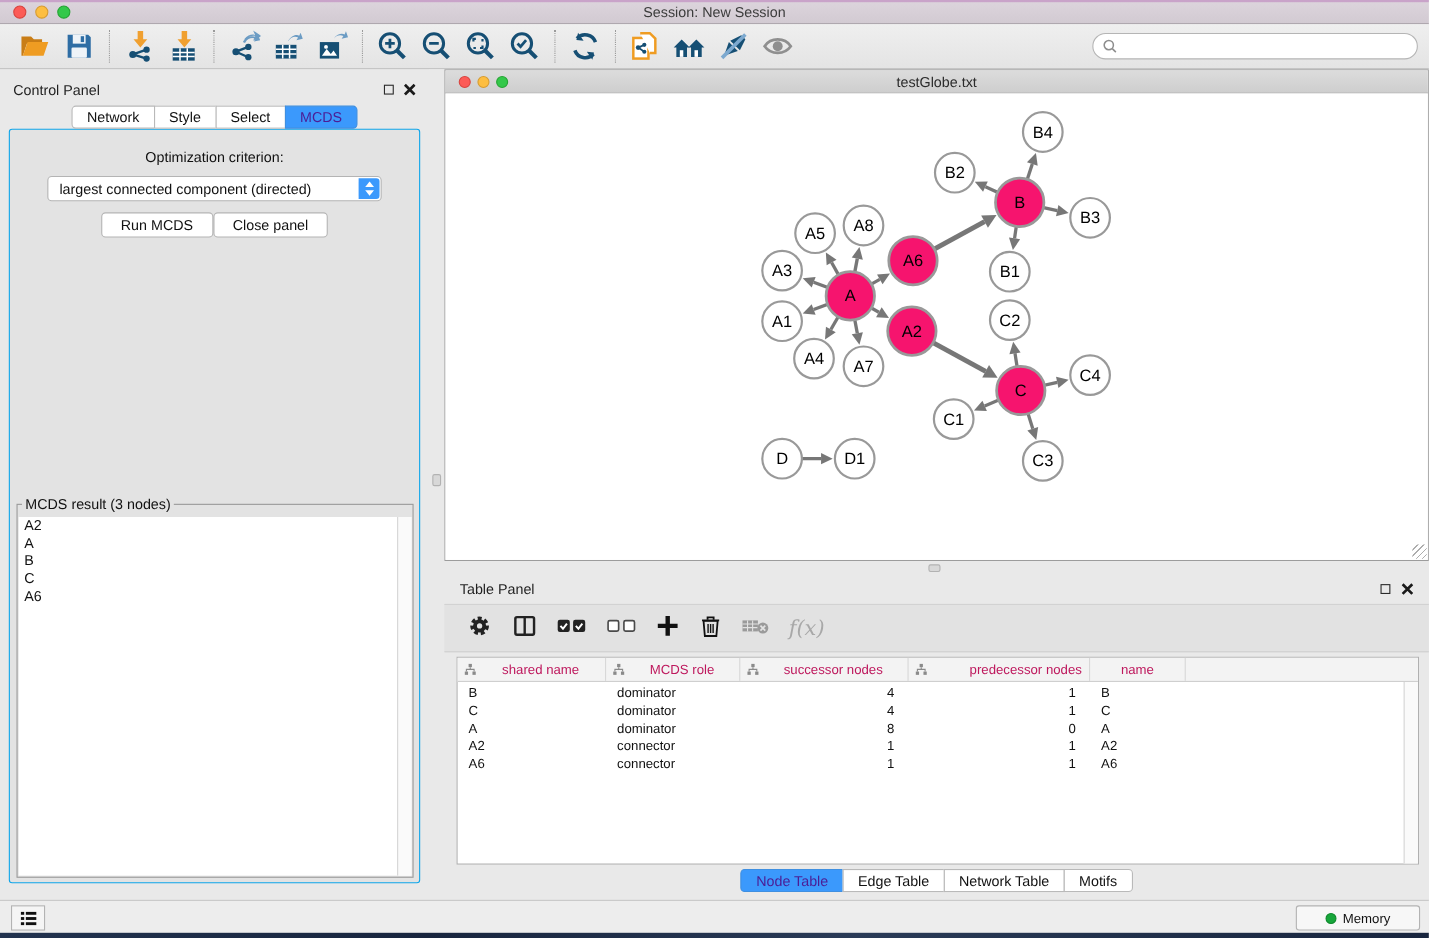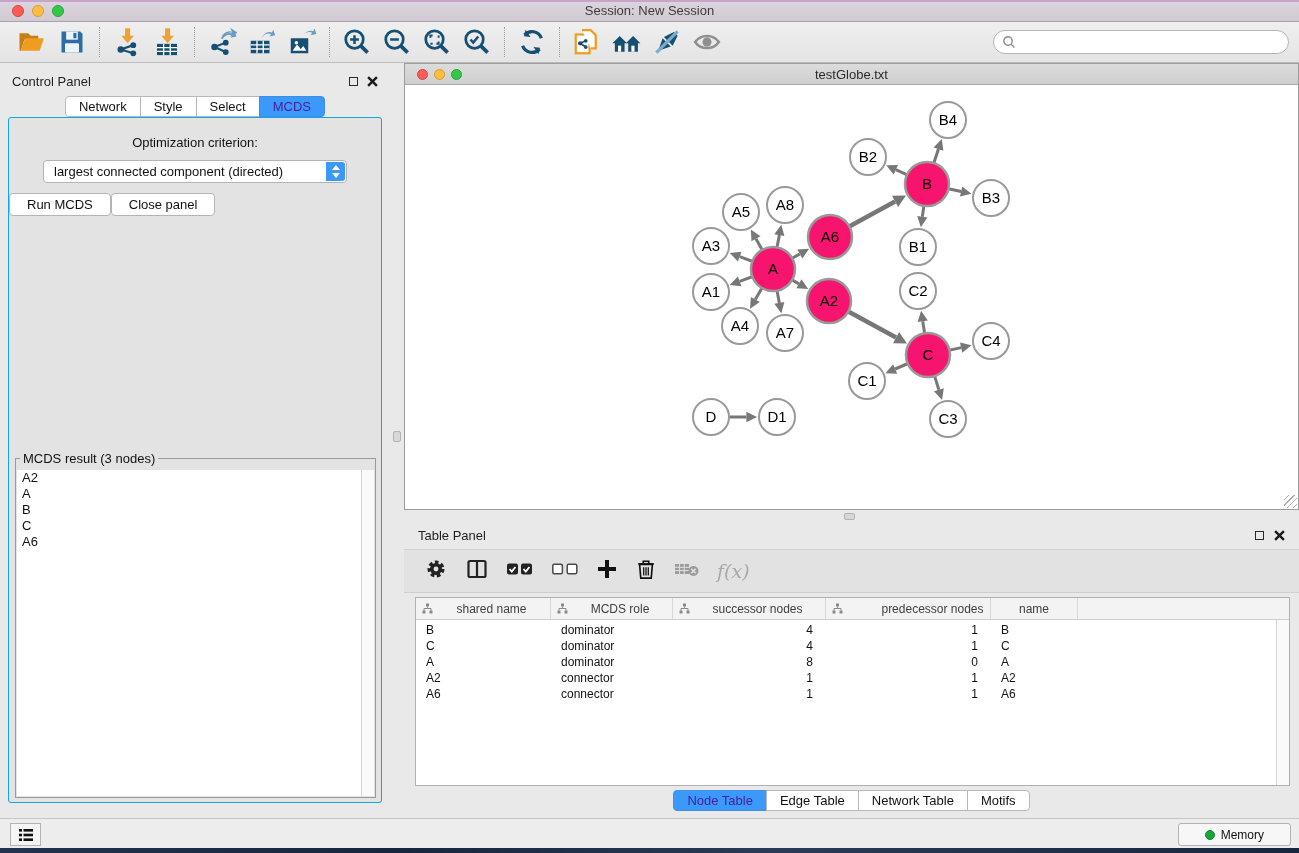--- a/index.html
+++ b/index.html
@@ -42,21 +42,21 @@
   .seg-tab.active { background:#3b99fc; color:#4c1d95; border-color:#3f8fe0; }
   .cp-content { position:absolute; top:54px; left:8px; right:8px; bottom:15px; background:#e3e3e3;
     border:1px solid #0ea5e9; border-radius:3px; }
   .opt-label { text-align:center; padding-top:17px; font-size:13px; color:#111; }
   .criterion-select { position:absolute; left:34px; right:34px; top:42px; height:23px; background:#fff;
     border:1px solid #b4b4b4; border-radius:4px; font-size:13px; line-height:21px; padding-left:10px; color:#111; }
   .stepper { position:absolute; right:1px; top:1px; bottom:1px; width:19px; background:#3b99fc;
     border-radius:0 3px 3px 0; display:flex; flex-direction:column; align-items:center; justify-content:center; gap:3px; }
   .chev-up { width:0; height:0; border-left:4px solid transparent; border-right:4px solid transparent; border-bottom:5px solid #fff; }
   .chev-dn { width:0; height:0; border-left:4px solid transparent; border-right:4px solid transparent; border-top:5px solid #fff; }
-  .cp-buttons { position:absolute; top:75px; left:0; right:0; display:flex; }
+  .cp-buttons { position:absolute; top:75px; left:0; right:0; display:flex; justify-content:center; }
   .btn { height:23px; padding:0 17px; background:#fff; border:1px solid #b4b4b4; border-radius:4px; font-size:13px; color:#111; }
   .result-group { position:absolute; left:6px; right:5px; top:340px; bottom:4px; border:1px solid #9a9a9a; }
   .result-legend { position:absolute; top:-8px; left:4px; background:#e3e3e3; padding:0 3px; font-size:13px; color:#111; }
   .result-list { position:absolute; left:1px; right:1px; top:11px; bottom:1px; background:#fff; overflow:hidden; }
   .result-item { font-size:13px; line-height:16px; padding-left:5px; color:#111; }
   .v-scroll { position:absolute; top:0; bottom:0; right:0; width:13px; background:#fafafa; border-left:1px solid #d4d4d4; }
 
   
   .divider { width:14px; position:relative; background:#e9e9e9; }
   .v-grip { position:absolute; top:368px; left:3px; width:8px; height:11px; background:#d8d8d8; border:1px solid #b2b2b2; border-radius:2px; }
@@ -77,21 +77,21 @@
 
   
   .table-panel { position:absolute; top:457px; left:0; right:0; bottom:0; }
   .tp-header { height:27px; display:flex; align-items:center; padding:4px 14px 0 14px; font-size:13px; color:#1f1f1f; }
   .tp-header .hicons { margin-left:auto; display:flex; gap:10px; align-items:center; }
   .tp-toolbar { position:absolute; top:29px; left:0; right:0; height:44px; background:#e2e2e2;
     border-top:1px solid #d2d2d2; border-bottom:1px solid #cfcfcf; display:flex; align-items:center; gap:17px; padding-left:20px; }
   .fx { font-family:"DejaVu Serif",serif; font-style:italic; font-size:19px; color:#a8a8a8; }
   .tp-table { position:absolute; top:77px; left:11px; right:9px; bottom:32px; background:#fff; border:1px solid #b0b0b0; }
   .thead { display:flex; height:22px; background:#f3f3f3; border-bottom:1px solid #cfcfcf; }
-  .th { display:flex; align-items:center; font-size:12px; color:#404040; border-right:1px solid #d8d8d8; }
+  .th { display:flex; align-items:center; font-size:12px; color:#be185d; border-right:1px solid #d8d8d8; }
   .th .th-label { flex:1; text-align:center; padding:0 6px; white-space:nowrap; }
   .th.filler { flex:1; border-right:none; }
   .tree-icon { margin-left:6px; flex:0 0 auto; }
   .trow { display:flex; height:16px; align-items:center; font-size:12px; color:#111; }
   .td { white-space:nowrap; overflow:hidden; }
   .td.left { text-align:left; padding-left:10px; }
   .td.right { text-align:right; padding-right:13px; }
   .tbody { position:absolute; top:22px; left:0; right:14px; bottom:0; overflow:hidden; padding-top:2px; }
   .tscroll { position:absolute; top:22px; right:0; bottom:0; width:13px; background:#fafafa; border-left:1px solid #d4d4d4; }
   .tp-tabs { position:absolute; bottom:7px; left:0; right:0; display:flex; justify-content:center; }

